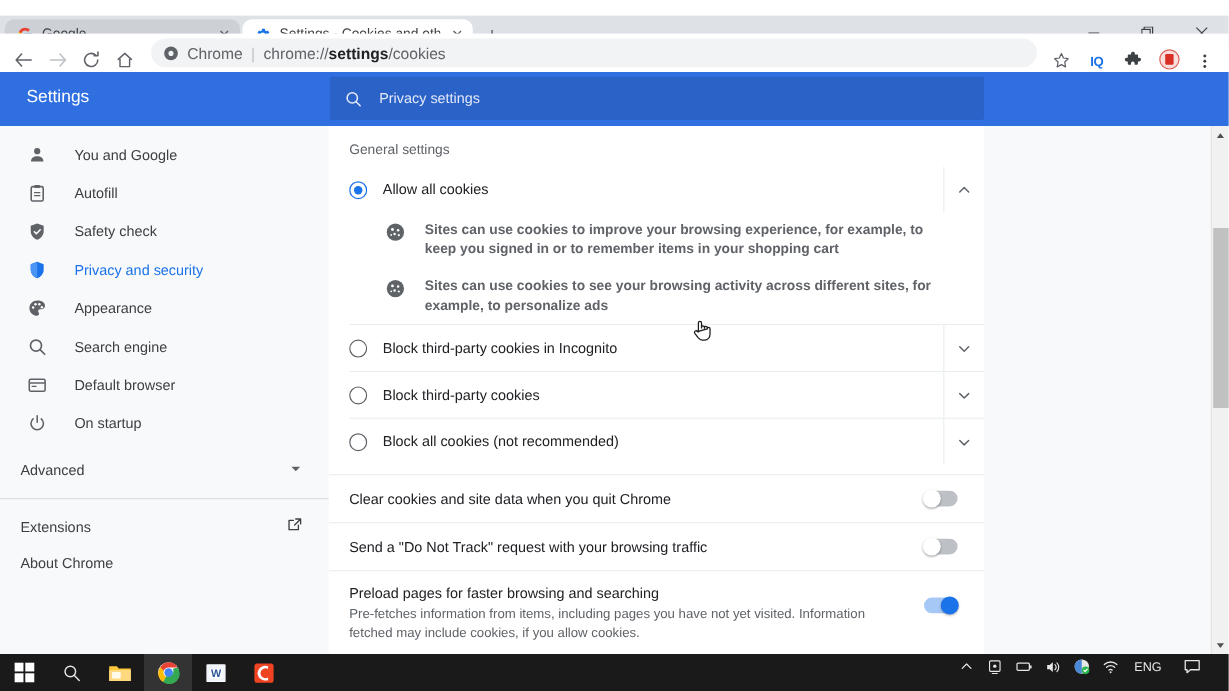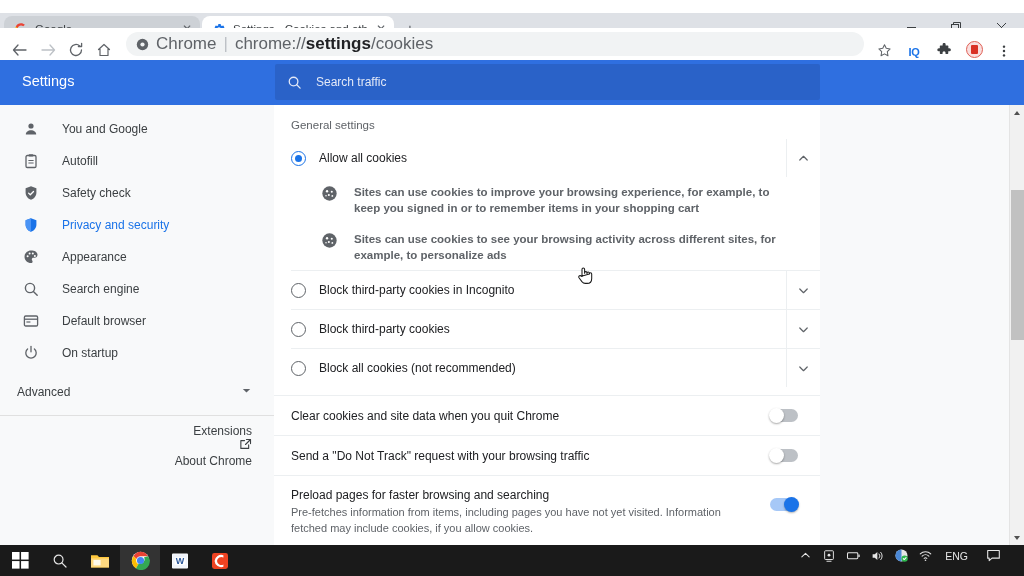--- a/index.html
+++ b/index.html
@@ -53,21 +53,21 @@
   .tbtn {
     width: 28px; height: 28px; border-radius: 50%;
     display: flex; align-items: flex-end; justify-content: center;
     color: #5f6368; flex: 0 0 28px;
   }
   .tbtn.disabled { color: #bdc1c6; }
   .omnibox {
     flex: 1; height: 24px; margin: 0 6px 0 8px;
     background: #f1f3f4; border-radius: 12px;
     display: flex; align-items: center; padding: 0 10px; gap: 7px;
-    font-size: 17px; color: #5f6368; overflow: hidden;
+    font-size: 13px; color: #5f6368; overflow: hidden;
   }
   .omni-sep { color: #bdc1c6; }
   .omni-url { color: #5f6368; white-space: nowrap; }
   .omni-url b { color: #202124; font-weight: 700; }
   .tb-right { display: flex; align-items: center; gap: 2px; }
   .ext-iq { font-size: 11px; font-weight: 700; color: #1a73e8; letter-spacing: -0.3px; }
   .avatar {
     width: 17px; height: 17px; border-radius: 50%;
     background: #f9dede; border: 1.6px solid #e06055;
     display: flex; align-items: center; justify-content: center;
@@ -103,24 +103,23 @@
   .nav-item .ic { width: 18px; height: 18px; flex: 0 0 18px;
                   display: flex; align-items: center; justify-content: center; }
   .nav-item.active { color: #1a73e8; }
   .nav-adv {
     height: 34px; display: flex; align-items: center;
     padding: 0 22px 0 17px; font-size: 12px; color: #3c4043;
     justify-content: space-between; margin-top: 6px;
   }
   .nav-divider { height: 1px; background: #e0e0e0; margin: 6px 0 8px 0; }
   .nav-foot {
-    height: 30px; display: flex; align-items: flex-end;
+    height: 30px; display: flex; align-items: center;
     padding: 0 22px 0 17px; font-size: 12px; color: #3c4043;
     justify-content: space-between;
-    flex-direction: column;
   }
 
   
   .content {
     position: absolute; top: 105px; left: 274px; width: 546px; height: 440px;
     background: #fff; overflow: hidden;
   }
   .c-section-title {
     font-size: 11.5px; color: #5f6368; padding: 14px 0 8px 17px;
   }
@@ -328,21 +327,21 @@
   </div>
 
   <div class="s-header">
     <div class="s-title">Settings</div>
   </div>
   <div class="s-search">
     <svg width="15" height="15" viewBox="0 0 16 16">
       <circle cx="7" cy="7" r="4.6" fill="none" stroke="#e2e8f7" stroke-width="1.4"></circle>
       <path d="M10.4 10.4L14 14" stroke="#e2e8f7" stroke-width="1.4" stroke-linecap="round"></path>
     </svg>
-    <span class="ph">Search traffic</span>
+    <span class="ph">Privacy settings</span>
   </div>
 
   <div class="sidebar">
     <div style="height:8px"></div>
 
     <div class="nav-item">
       <span class="ic">
         <svg width="16" height="16" viewBox="0 0 16 16">
             <circle cx="8" cy="5" r="2.6" fill="#5f6368"></circle>
             <path d="M2.8 13.5c0-2.6 2.3-4.2 5.2-4.2s5.2 1.6 5.2 4.2z" fill="#5f6368"></path>

